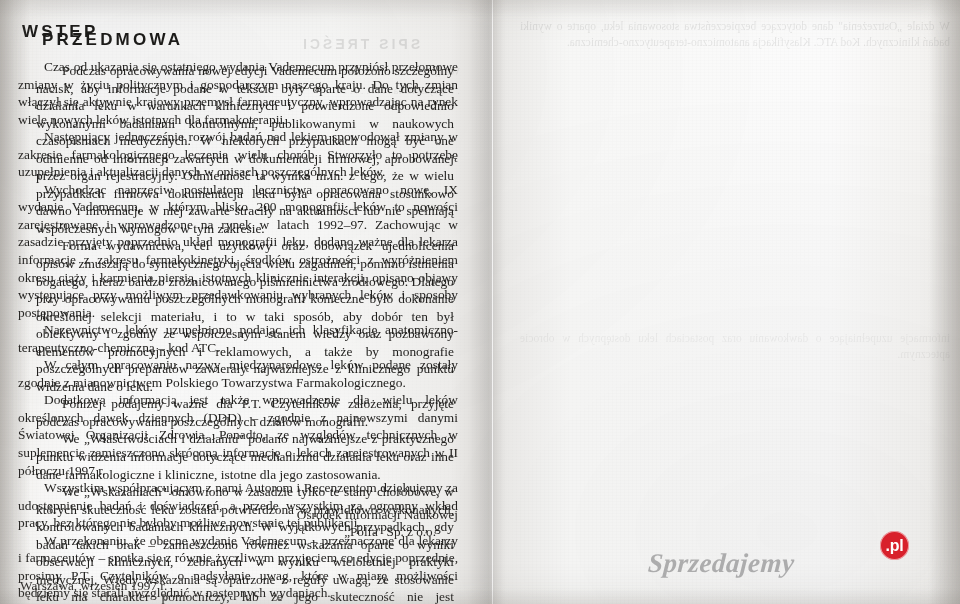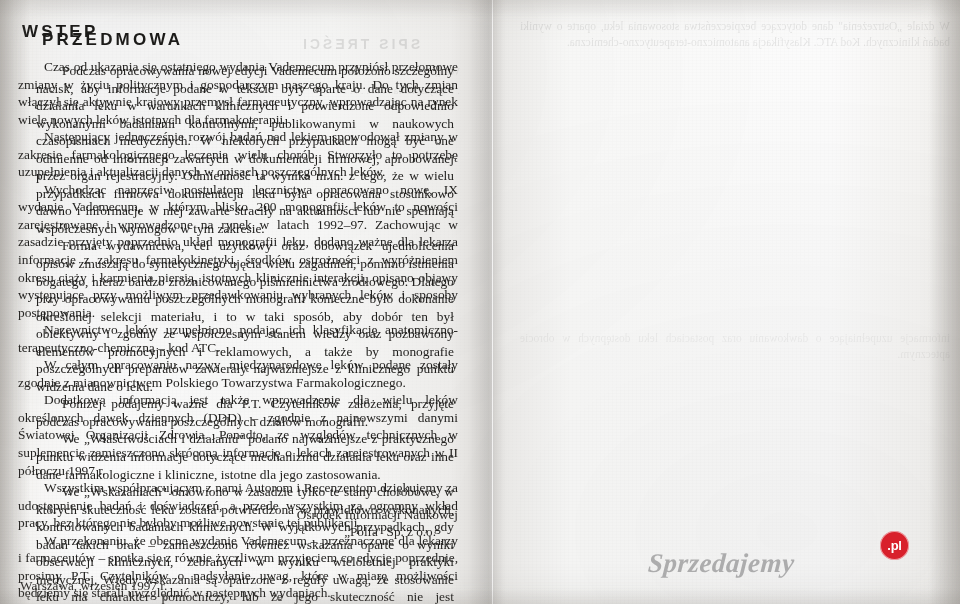--- a/index.html
+++ b/index.html
@@ -133,21 +133,21 @@
   }
   #watermark-badge{
     position:absolute;left:232px;top:-17px;
     width:29px;height:29px;border-radius:50%;
     background:#d8202b;
     box-shadow:0 0 0 1px rgba(255,255,255,.55) inset;
     display:flex;align-items:center;justify-content:center;
   }
   #watermark-badge-text{
     font-family:"Liberation Sans", sans-serif;
-    font-weight:bold;font-size:13px;color:#fff;
+    font-weight:bold;font-size:16px;color:#fff;
     line-height:1;letter-spacing:-.3px;
     transform:translateY(-.5px);
   }
 
   
   #softness{
     position:absolute;inset:0;pointer-events:none;
     box-shadow:inset 0 0 40px rgba(120,115,108,.18);
   }
 </style>

